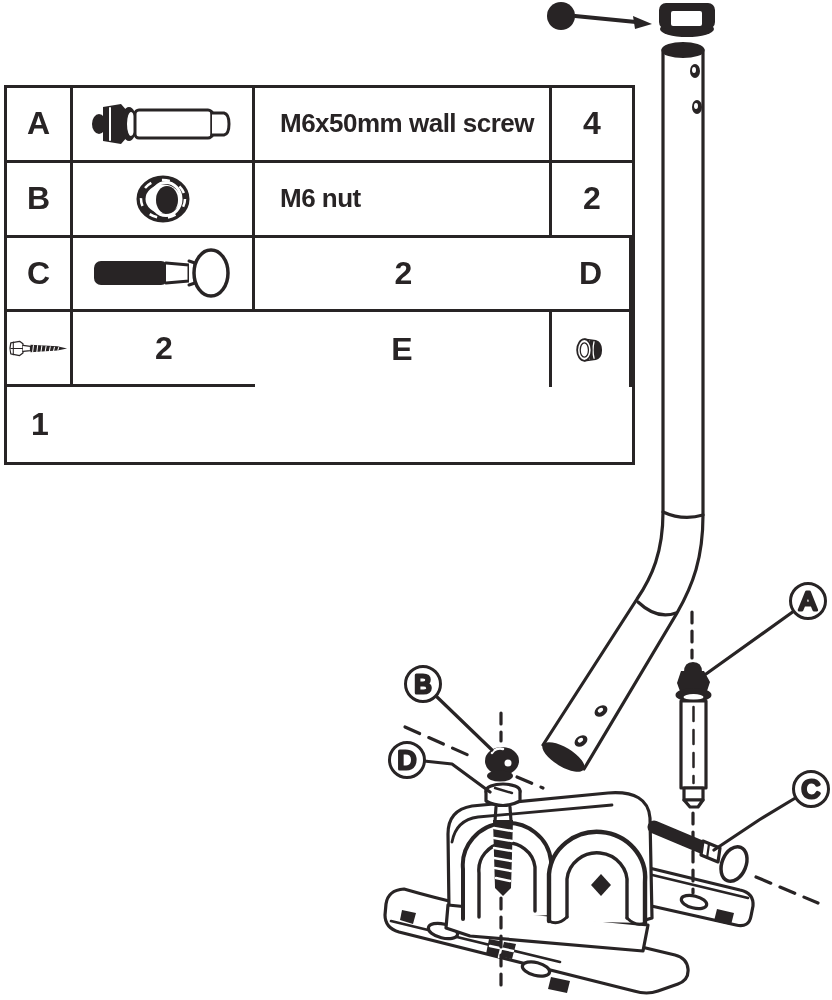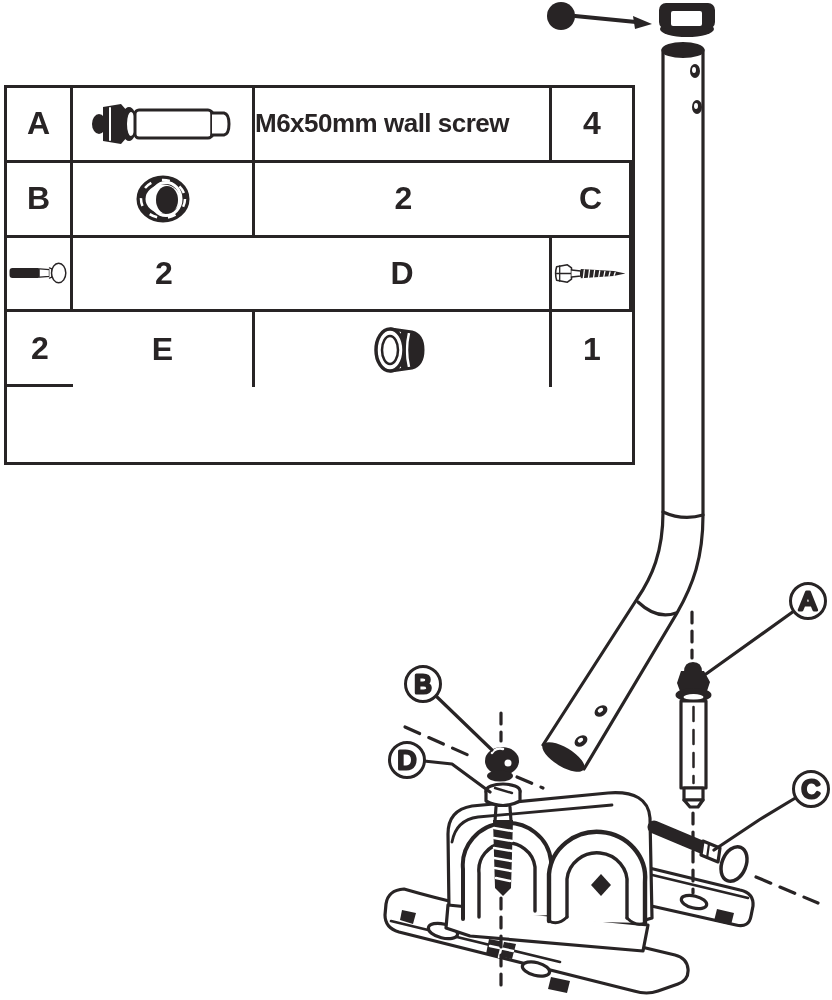--- a/index.html
+++ b/index.html
@@ -8,21 +8,21 @@
   
   .parts-table{position:absolute;left:4px;top:85px;width:625px;height:374px;
                border:3px solid #282425;display:grid;
                grid-template-columns:66px 182px 297px 1fr;
                grid-template-rows:repeat(5,1fr);background:#fff;}
   .cell{border-right:3px solid #282425;border-bottom:3px solid #282425;
         display:flex;align-items:center;justify-content:center;overflow:hidden;}
   .cell.last-col{border-right:none;}
   .cell.last-row{border-bottom:none;}
   .cell.letter,.cell.qty{font-size:32px;font-weight:bold;}
-  .cell.desc{justify-content:flex-start;font-size:26px;font-weight:bold;
+  .cell.desc{justify-content:flex-start;padding-left:25px;font-size:26px;font-weight:bold;
              letter-spacing:-0.5px;white-space:nowrap;}
   
   .diagram{position:absolute;left:0;top:0;width:832px;height:1000px;}
   svg text.callout-letter{font-family:"Liberation Sans",sans-serif;font-size:26px;font-weight:400;
                           fill:#282425;text-anchor:middle;}
 </style>
 </head>
 <body>
 
 <div class="canvas">
@@ -49,20 +49,21 @@
 
     <div class="cell letter">B</div>
     <div class="cell">
       <svg width="158" height="52" viewBox="0 0 150 52">
         <ellipse cx="75" cy="26" rx="22" ry="19" fill="none" stroke="#282425" stroke-width="9"></ellipse>
         <ellipse cx="75" cy="26" rx="22" ry="19" fill="none" stroke="#fff" stroke-width="2.5" stroke-dasharray="8 11"></ellipse>
         <ellipse cx="79" cy="27" rx="11" ry="14" fill="#282425"></ellipse>
         <ellipse cx="78" cy="26" rx="15" ry="16.5" fill="none" stroke="#fff" stroke-width="3"></ellipse>
       </svg>
     </div>
+    <div class="cell desc">M6 nut</div>
     <div class="cell qty last-col">2</div>
 
     <div class="cell letter">C</div>
     <div class="cell">
       <svg width="158" height="52" viewBox="0 0 150 52">
         <g stroke="#282425" stroke-linejoin="round" stroke-linecap="round">
           <rect x="6" y="14" width="74" height="24" rx="7" fill="#282425" stroke="none"></rect>
           <path d="M78,16 L101,18 L101,34 L78,36" fill="#fff" stroke-width="3"></path>
           <path d="M101,14 L107,16 L107,36 L101,38" fill="#fff" stroke-width="3"></path>
           <ellipse cx="123" cy="26" rx="17" ry="23" fill="#fff" stroke-width="3.5"></ellipse>

